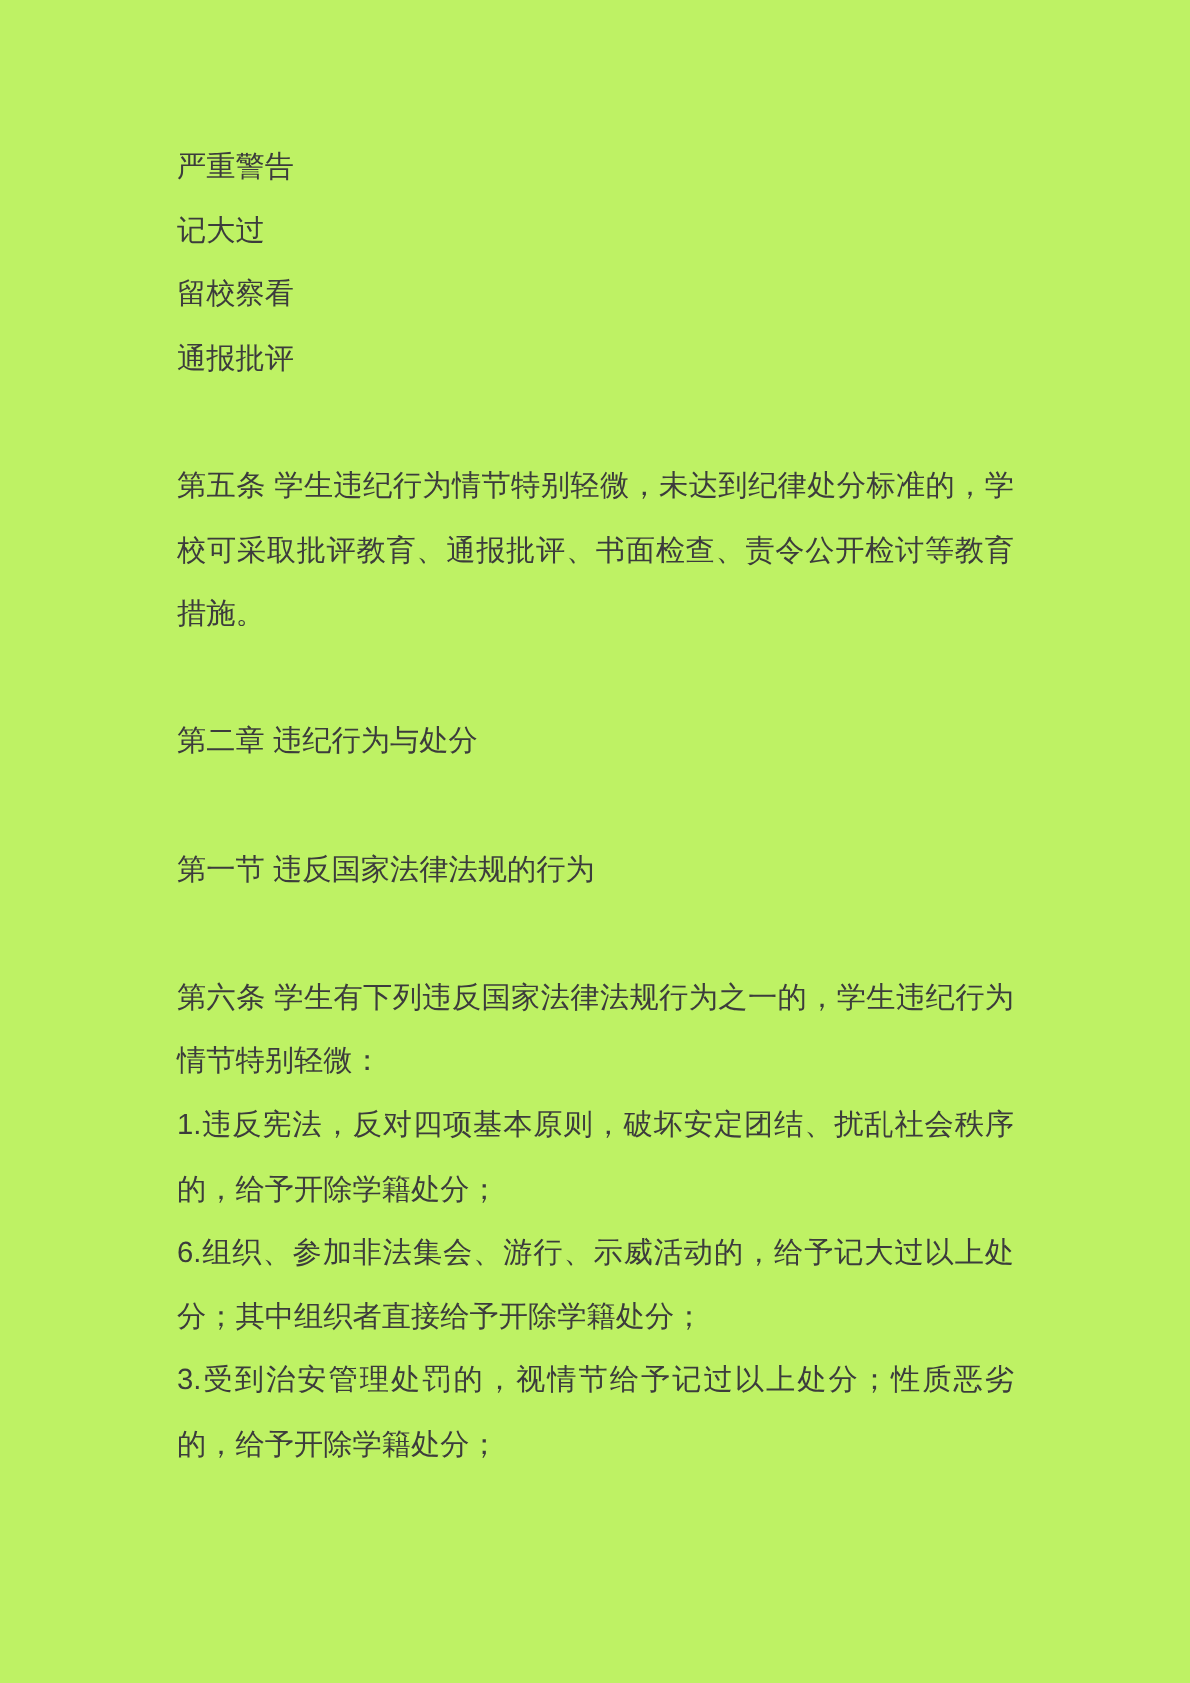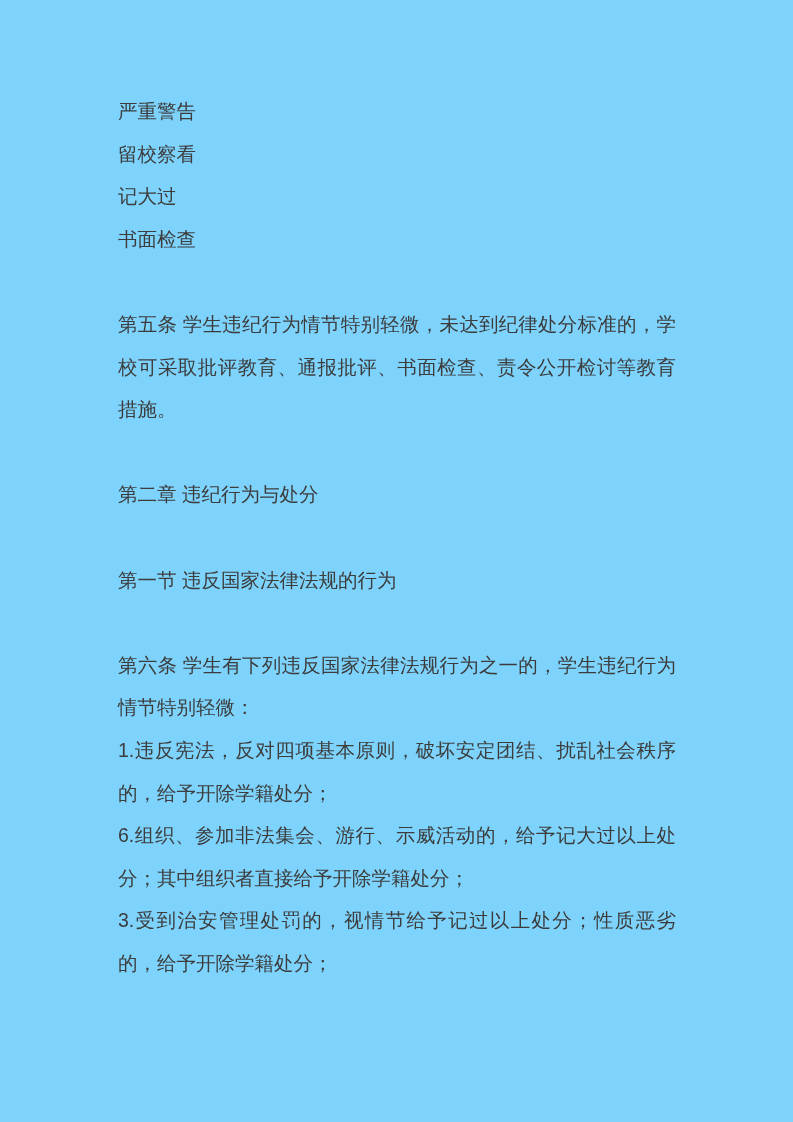--- a/index.html
+++ b/index.html
@@ -10,21 +10,21 @@
   body {
     width: 793px;
     height: 1122px;
     overflow: hidden;
     font-family: "Liberation Sans", sans-serif;
   }
   .page {
     box-sizing: border-box;
     width: 793px;
     height: 1122px;
-    background: #7dd3fc;
+    background: #bef264;
     padding: 90px 117px 40px 118px;
   }
   .doc-body {
     width: 558px;
   }
   p.para {
     margin: 0;
     padding: 0;
     font-size: 19.5px;
     line-height: 42.6px;
@@ -37,23 +37,23 @@
   p.para.empty {
     min-height: 42.6px;
   }
 </style>
 </head>
 <body>
 
 <div class="page">
   <div class="doc-body" id="doc-body">
       <p class="para">严重警告</p>
+      <p class="para">记大过</p>
       <p class="para">留校察看</p>
-      <p class="para">记大过</p>
-      <p class="para">书面检查</p>
+      <p class="para">通报批评</p>
       <p class="para empty"></p>
       <p class="para">第五条 学生违纪行为情节特别轻微，未达到纪律处分标准的，学校可采取批评教育、通报批评、书面检查、责令公开检讨等教育措施。</p>
       <p class="para empty"></p>
       <p class="para">第二章 违纪行为与处分</p>
       <p class="para empty"></p>
       <p class="para">第一节 违反国家法律法规的行为</p>
       <p class="para empty"></p>
       <p class="para">第六条 学生有下列违反国家法律法规行为之一的，学生违纪行为情节特别轻微：</p>
       <p class="para">1.违反宪法，反对四项基本原则，破坏安定团结、扰乱社会秩序的，给予开除学籍处分；</p>
       <p class="para">6.组织、参加非法集会、游行、示威活动的，给予记大过以上处分；其中组织者直接给予开除学籍处分；</p>

